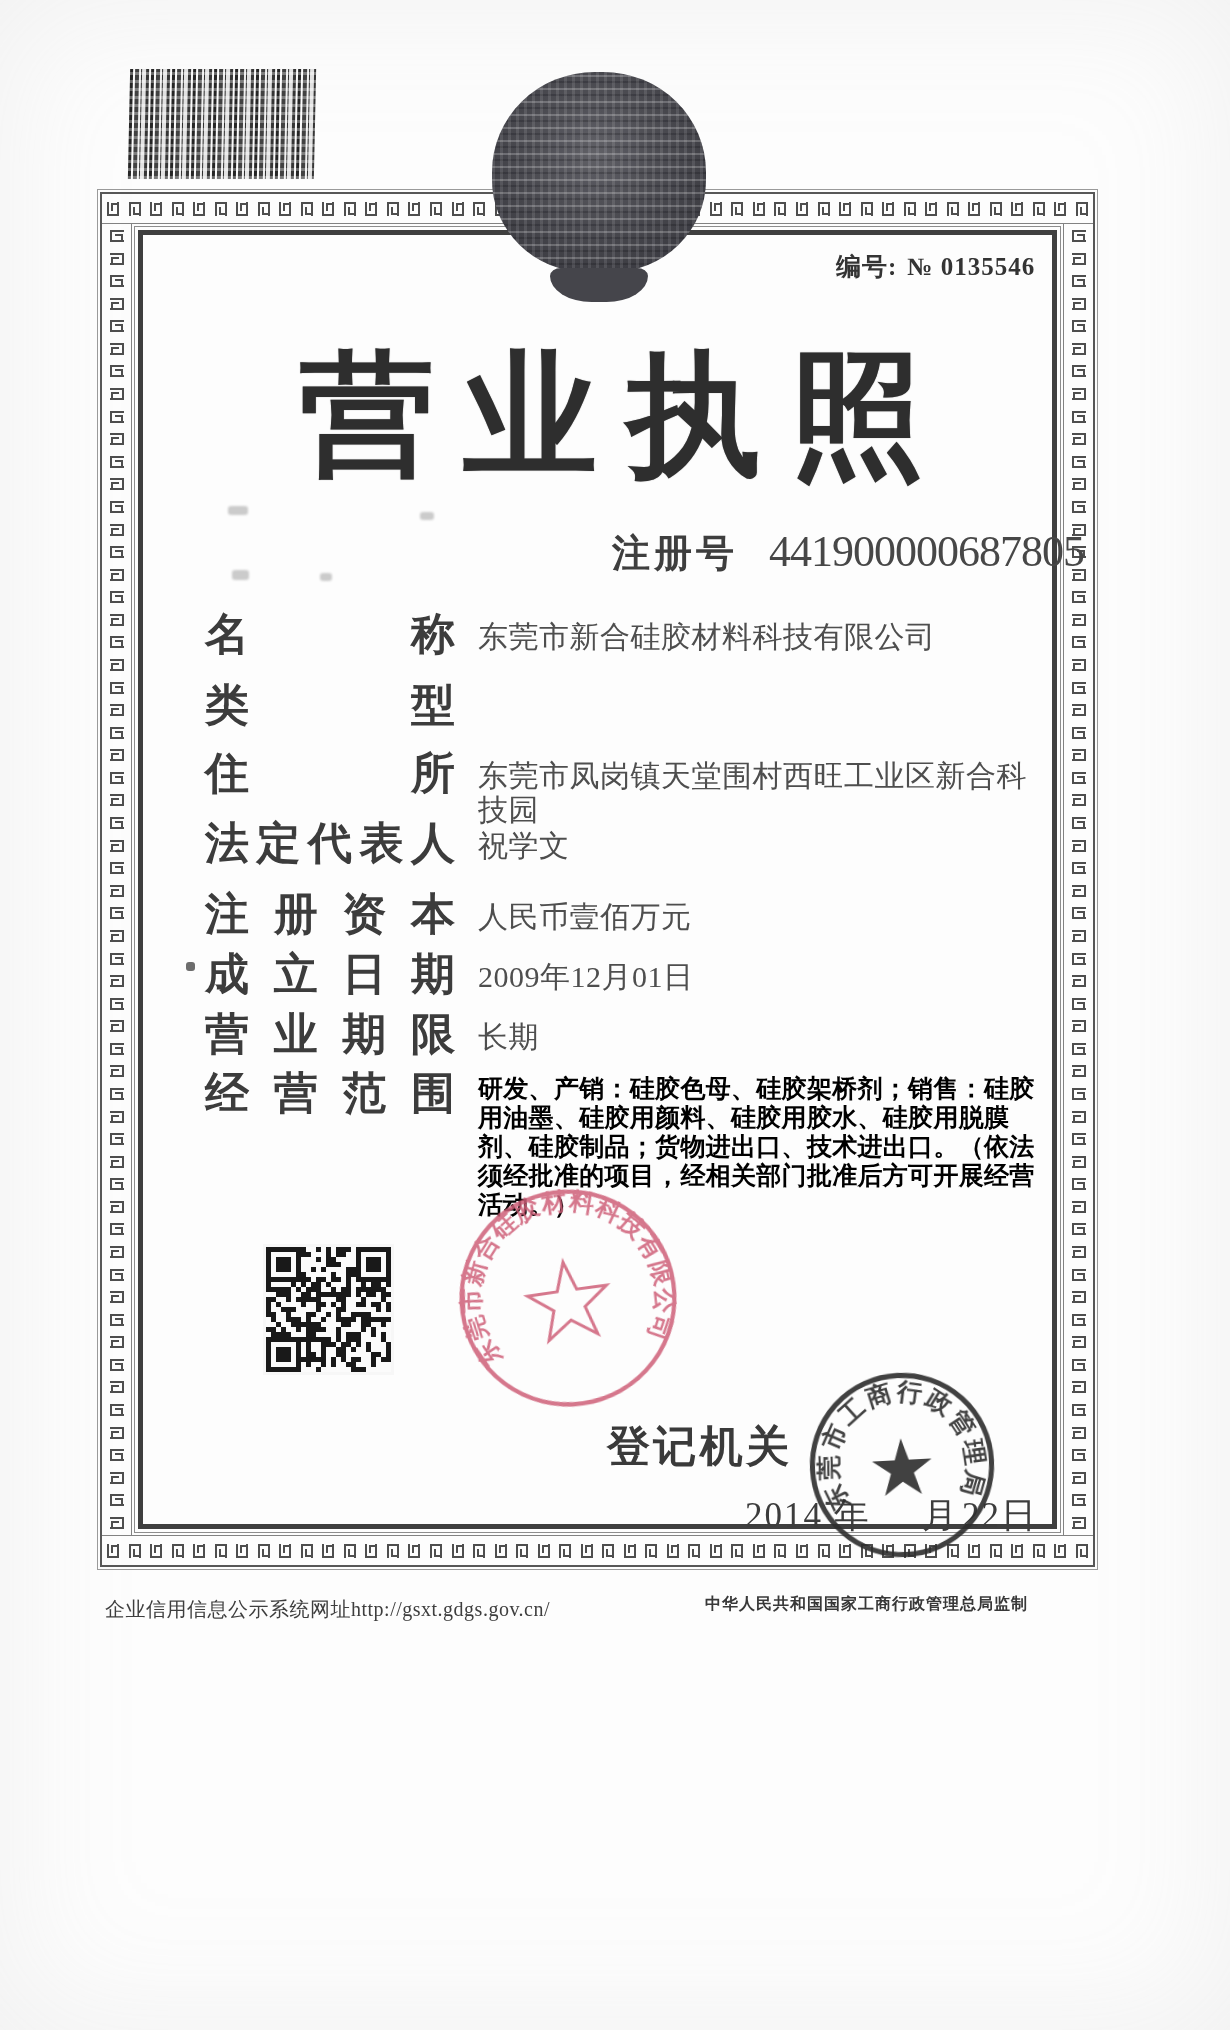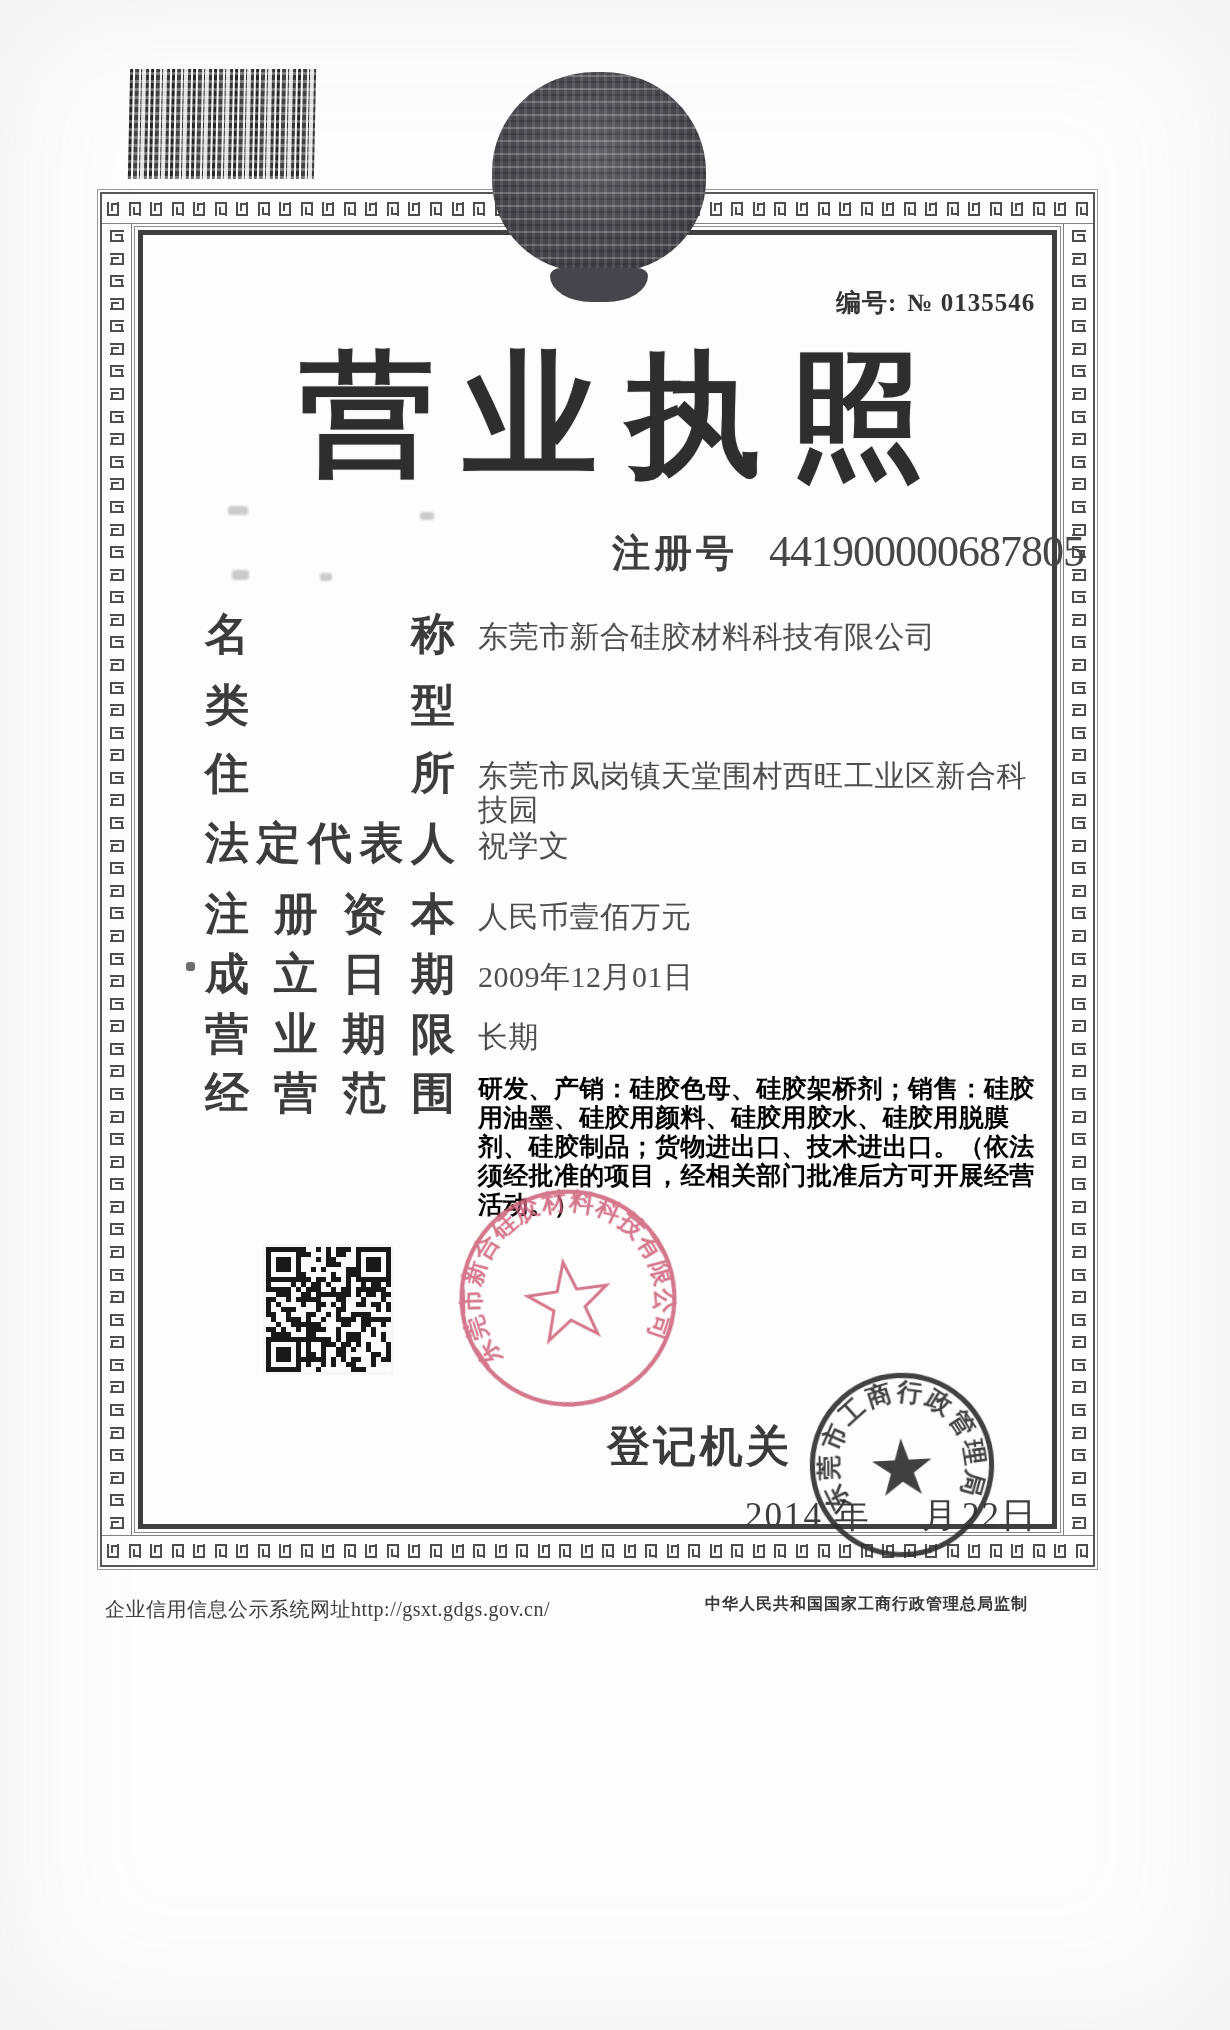--- a/index.html
+++ b/index.html
@@ -51,21 +51,21 @@
   .mb-left .mu, .mb-right .mu{ transform:rotate(90deg);}
   .mb-left .mu:nth-child(2n), .mb-right .mu:nth-child(2n){ transform:rotate(90deg) scaleY(-1);}
   .inner-line{ position:absolute; inset:36px; border:5px solid #3f3f3f;}
   .inner-line::before{ content:""; position:absolute; inset:-9px; border:1px solid #8d8d8d;}
 
   
   .char-justify{ display:flex; justify-content:space-between;}
   .serial{
     position:absolute; left:836px; top:250px; width:250px; z-index:2;
     font-size:25px; font-weight:600; letter-spacing:1px; color:#343434;
-    display:flex; gap:10px; align-items:baseline;margin-top:36px;
+    display:flex; gap:10px; align-items:baseline;
   }
   .doc-title{
     position:absolute; left:300px; top:340px; width:624px; height:150px; z-index:2;
     font-family:"Liberation Sans","DejaVu Sans",sans-serif;
     font-size:134px; line-height:150px; font-weight:900; color:#2e2e2e;
     text-shadow:0 0 1px rgba(40,40,40,.55);
   }
   .regno-row{ position:absolute; left:612px; top:526px; z-index:2; display:flex; align-items:baseline;}
   .regno-label{ width:122px; font-size:38px; font-weight:600; color:#3e3e3e;}
   .regno-value{ margin-left:35px; font-size:44px; letter-spacing:-1px; color:#474747;}

